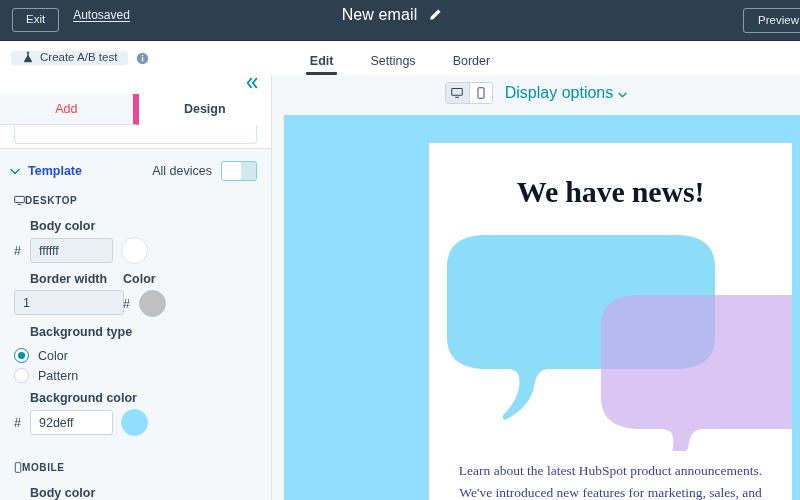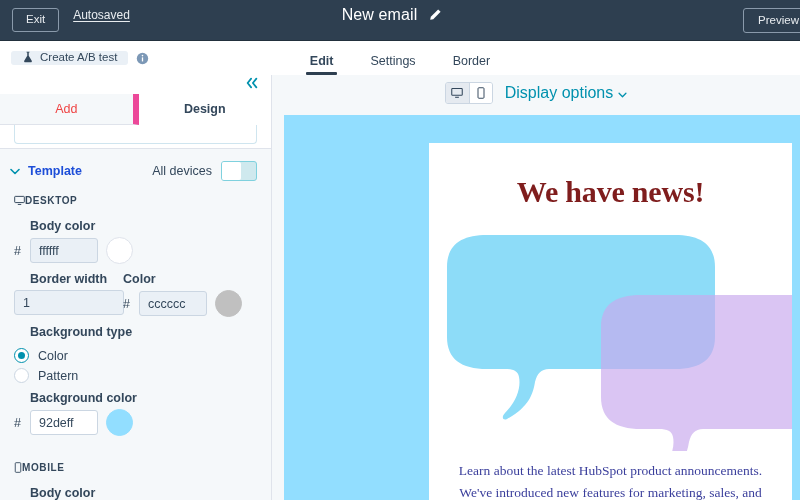--- a/index.html
+++ b/index.html
@@ -121,21 +121,21 @@
     display:flex; 
     padding:4px 14px 3px 14px; color:#33475b;
     font-size:10px; font-weight:bold; letter-spacing:.6px;
   }
   .field-label{
     padding:8px 14px 4px 30px; font-size:12.5px; font-weight:bold; color:#33475b;
   }
   .inputrow{ display:flex; align-items:center; gap:8px; padding:0 14px; }
   .hash{ font-size:12.5px; color:#33475b; width:8px; }
   .hexinput{
-    width:68px; height:25px; border:1px solid #cbd6e2; border-radius:3px;
+    width:83px; height:25px; border:1px solid #cbd6e2; border-radius:3px;
     background:#eaf0f6; font-size:12.5px; color:#33475b; padding:0 8px;
     font-family:"Liberation Sans",sans-serif;
   }
   .hexinput.white{ background:#ffffff; }
   .swatch{
     width:27px; height:27px; border-radius:50%;
     border:1px solid #dfe3eb; background:#ffffff;
   }
   .numinput{
     width:110px; height:25px; border:1px solid #cbd6e2; border-radius:3px;
@@ -182,21 +182,21 @@
   .email-canvas{
     position:absolute; left:12px; top:40px; right:0; bottom:0;
     background:#92deff;
   }
   .email-body{
     position:absolute; left:145px; top:28px; width:363px; bottom:0;
     background:#ffffff;
   }
   .email-h1{
     text-align:center; font-family:"Liberation Serif", serif;
-    font-size:30px; font-weight:bold; color:#7f1d1d; padding-top:32px;
+    font-size:30px; font-weight:bold; color:#0f172a; padding-top:32px;
     letter-spacing:-.2px;
   }
   .bubbles{ margin-top:10px; }
   .email-p{
     font-family:"Liberation Serif", serif; font-size:13.5px; color:#3b3f9c;
     text-align:center; line-height:1.65; padding:6px 22px 0 22px;
   }
 </style>
 </head>
 <body>
@@ -301,21 +301,20 @@
       <div class="col-left">
         <div class="field-label">Border width</div>
         <div class="inputrow" style="padding-left:14px">
           <input class="numinput" value="1" style="">
         </div>
       </div>
       <div class="col-right">
         <div class="field-label" style="padding-left:0">Color</div>
         <div class="inputrow" style="padding-left:0">
           <span class="hash">#</span>
-          <input class="hexinput" value="cccccc" style="">
           <span class="swatch" style="background:#c0c0c0;border-color:#c0c0c0"></span>
         </div>
       </div>
     </div>
 
     <div class="field-label">Background type</div>
     <div class="radio-row">
       <span class="radio on"></span>
       <span class="radio-label">Color</span>
     </div>

